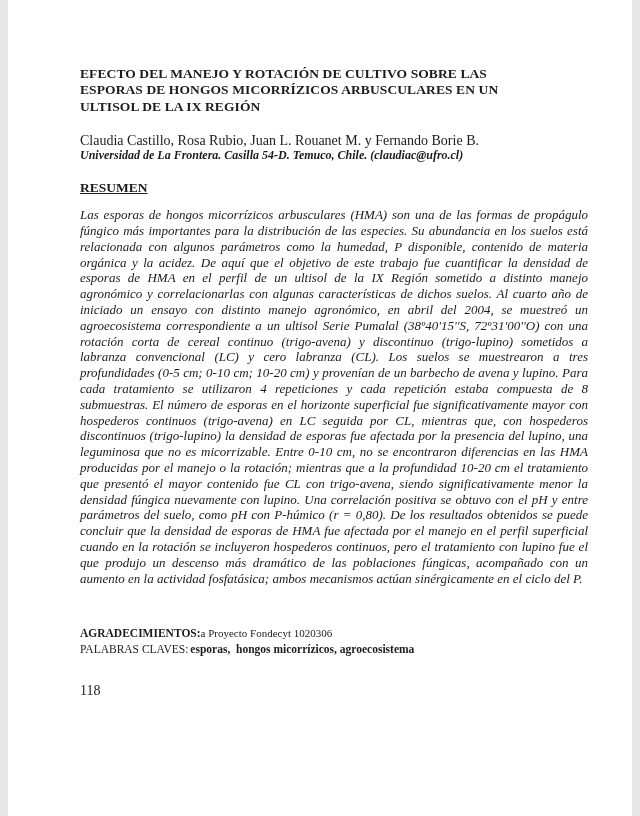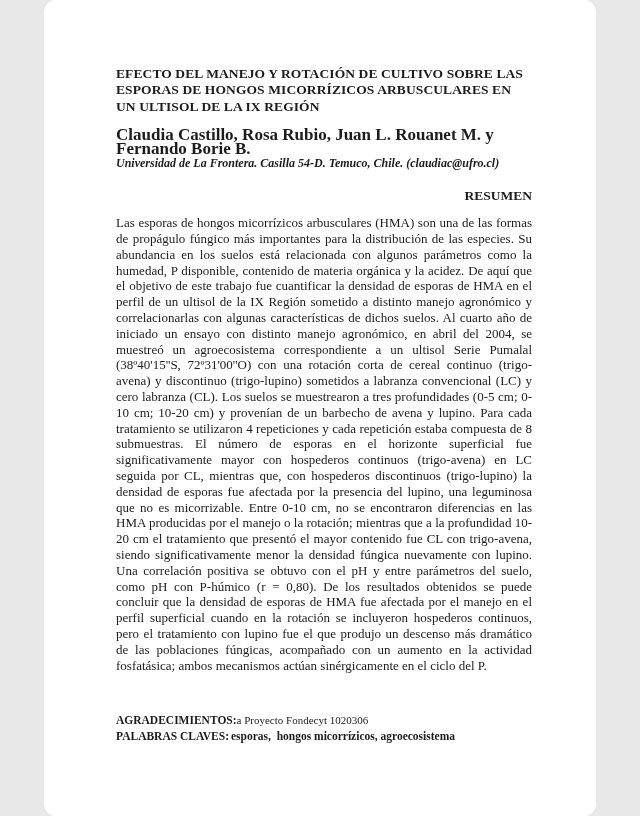--- a/index.html
+++ b/index.html
@@ -1,84 +1,85 @@
 <!DOCTYPE html>
 <html><head>
 <meta charset="utf-8">
 <style>
   * { margin: 0; padding: 0; box-sizing: border-box; }
   html, body { background: #e8e8e8; }
   body { font-family: "Liberation Serif", serif; }
 
   .page {
     position: relative;
-    width: 552px;
+    width: 624px;
     height: 816px;
     margin: 0 auto;
     background: #ffffff;
     color: #1c1c1c;
-    padding: 66px 64px 0 72px;
+    padding: 66px 44px 0 72px;
     overflow: hidden;
-    border-radius: 12px;
   }
 
   .title {
     font-family: "Liberation Serif", serif;
     font-weight: bold;
     font-size: 13.5px;
     line-height: 16.4px;
     max-width: 440px;
     letter-spacing: 0.1px;
   }
 
   .authors {
-    margin-top: 13px;
-    font-weight: bold;
-    font-size: 17px;
+    margin-top: 19px;
+    font-weight: normal;
+    font-size: 14px;
     line-height: 14px;
   }
 
   .affiliation {
     margin-top: 0;
     font-weight: bold;
     font-style: italic;
     font-size: 12px;
     line-height: 15px;
   }
 
   .section-heading {
     margin-top: 17px;
-    text-align: right;
+    text-align: left;
     font-weight: bold;
     font-size: 13.5px;
     line-height: 16px;
+    text-decoration: underline;
   }
 
   .abstract {
     margin-top: 11px;
     font-size: 13px;
     line-height: 15.8px;
     text-align: justify;
+    font-style: italic;
   }
 
   .ack {
     margin-top: 40px;
     font-size: 11px;
     line-height: 15px;
   }
   .ack-label { font-weight: bold; font-size: 11.5px; text-align: center; }
   .ack-text { margin-left: 0; text-align: center; }
 
   .keywords {
     margin-top: 1px;
     font-weight: bold;
     font-size: 11.5px;
     line-height: 15px;
   }
-  .kw-label { font-weight: bold; }
+  .kw-label { font-weight: normal; }
   .kw-text { margin-left: 2px; white-space: pre-wrap; }
 
   .page-number {
     margin-top: 26px;
     font-size: 14px;
     line-height: 16px;
   }
 </style>
 </head>
 <body>
@@ -96,14 +97,15 @@
   <p class="abstract">Las esporas de hongos micorrízicos arbusculares (HMA) son una de las formas de propágulo fúngico más importantes para la distribución de las especies. Su abundancia en los suelos está relacionada con algunos parámetros como la humedad, P disponible, contenido de materia orgánica y la acidez. De aquí que el objetivo de este trabajo fue cuantificar la densidad de esporas de HMA en el perfil de un ultisol de la IX Región sometido a distinto manejo agronómico y correlacionarlas con algunas características de dichos suelos. Al cuarto año de iniciado un ensayo con distinto manejo agronómico, en abril del 2004, se muestreó un agroecosistema correspondiente a un ultisol Serie Pumalal (38º40'15''S, 72º31'00''O) con una rotación corta de cereal continuo (trigo-avena) y discontinuo (trigo-lupino) sometidos a labranza convencional (LC) y cero labranza (CL). Los suelos se muestrearon a tres profundidades (0-5 cm; 0-10 cm; 10-20 cm) y provenían de un barbecho de avena y lupino. Para cada tratamiento se utilizaron 4 repeticiones y cada repetición estaba compuesta de 8 submuestras. El número de esporas en el horizonte superficial fue significativamente mayor con hospederos continuos (trigo-avena) en LC seguida por CL, mientras que, con hospederos discontinuos (trigo-lupino) la densidad de esporas fue afectada por la presencia del lupino, una leguminosa que no es micorrizable. Entre 0-10 cm, no se encontraron diferencias en las HMA producidas por el manejo o la rotación; mientras que a la profundidad 10-20 cm el tratamiento que presentó el mayor contenido fue CL con trigo-avena, siendo significativamente menor la densidad fúngica nuevamente con lupino. Una correlación positiva se obtuvo con el pH y entre parámetros del suelo, como pH con P-húmico (r = 0,80). De los resultados obtenidos se puede concluir que la densidad de esporas de HMA fue afectada por el manejo en el perfil superficial cuando en la rotación se incluyeron hospederos continuos, pero el tratamiento con lupino fue el que produjo un descenso más dramático de las poblaciones fúngicas, acompañado con un aumento en la actividad fosfatásica; ambos mecanismos actúan sinérgicamente en el ciclo del P.</p>
 
   <p class="ack">
     <span class="ack-label">AGRADECIMIENTOS:</span><span class="ack-text">a Proyecto Fondecyt 1020306</span>
   </p>
 
   <p class="keywords">
     <span class="kw-label">PALABRAS CLAVES:</span><span class="kw-text">esporas,  hongos micorrízicos, agroecosistema</span>
   </p>
 
+  <p class="page-number">118</p>
 
 </div>
 
 </body></html>

